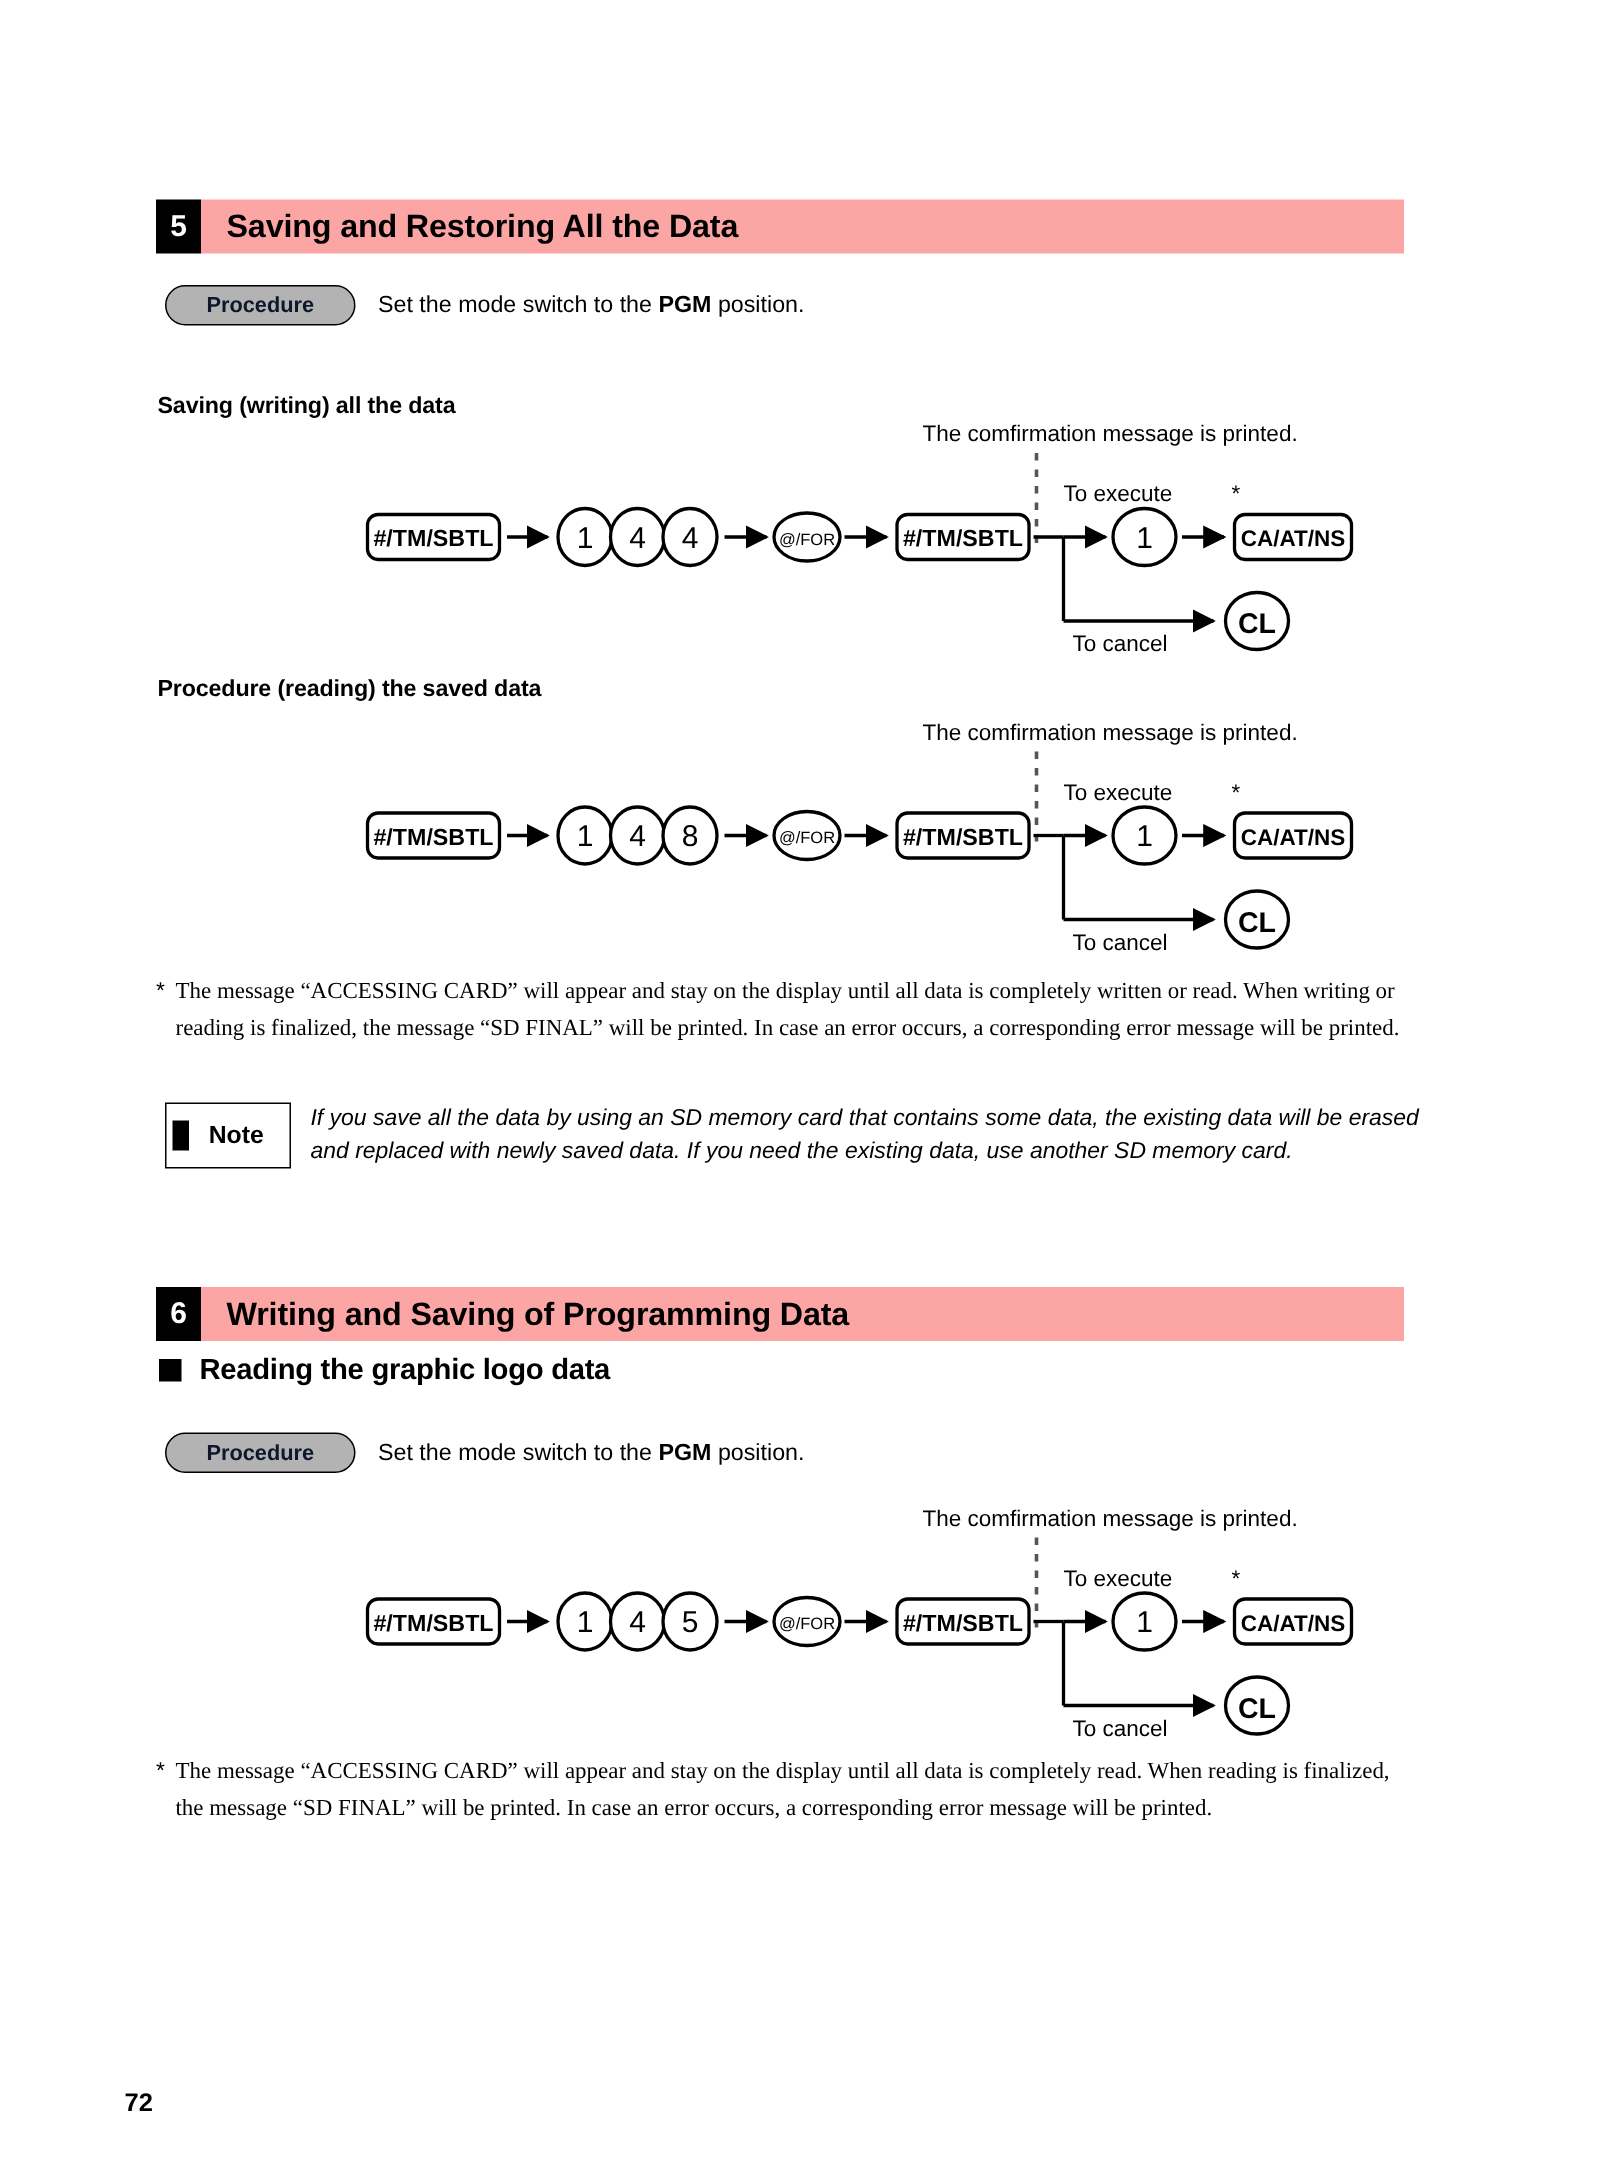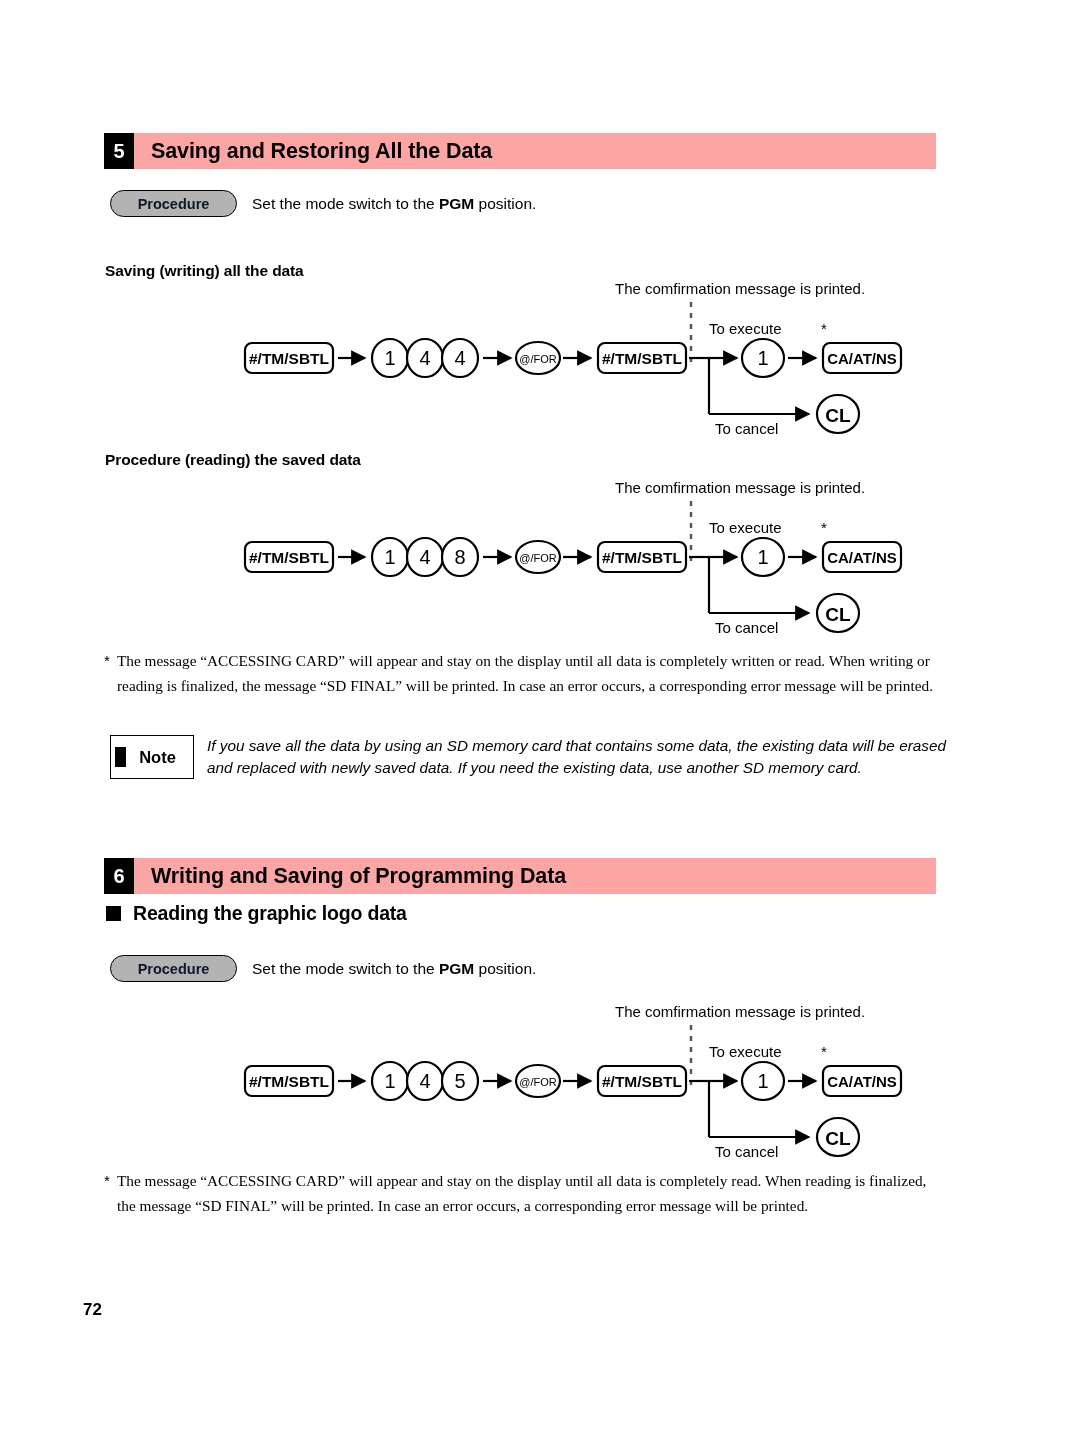--- a/index.html
+++ b/index.html
@@ -283,15 +283,15 @@
       <ellipse cx="595" cy="142" rx="21" ry="19" fill="#fff" stroke="#000" stroke-width="2.2"></ellipse>
       <text x="595" y="150" text-anchor="middle" font-size="19" class="k-rect-txt">CL</text>
     </svg>
   </div>
 
   <div class="para" style="left:104px; top:1168px; width:838px;">
     <span class="star">*</span>
     <span class="body">The message “ACCESSING CARD” will appear and stay on the display until all data is completely read. When reading is finalized, the message “SD FINAL” will be printed. In case an error occurs, a corresponding error message will be printed.</span>
   </div>
 
-  <div class="pageno" style="left:83px; top:1300px;">72</div>
+  <div class="pageno" style="left:83px; top:1392px;">72</div>
 
 </div>
 
 </body></html>

